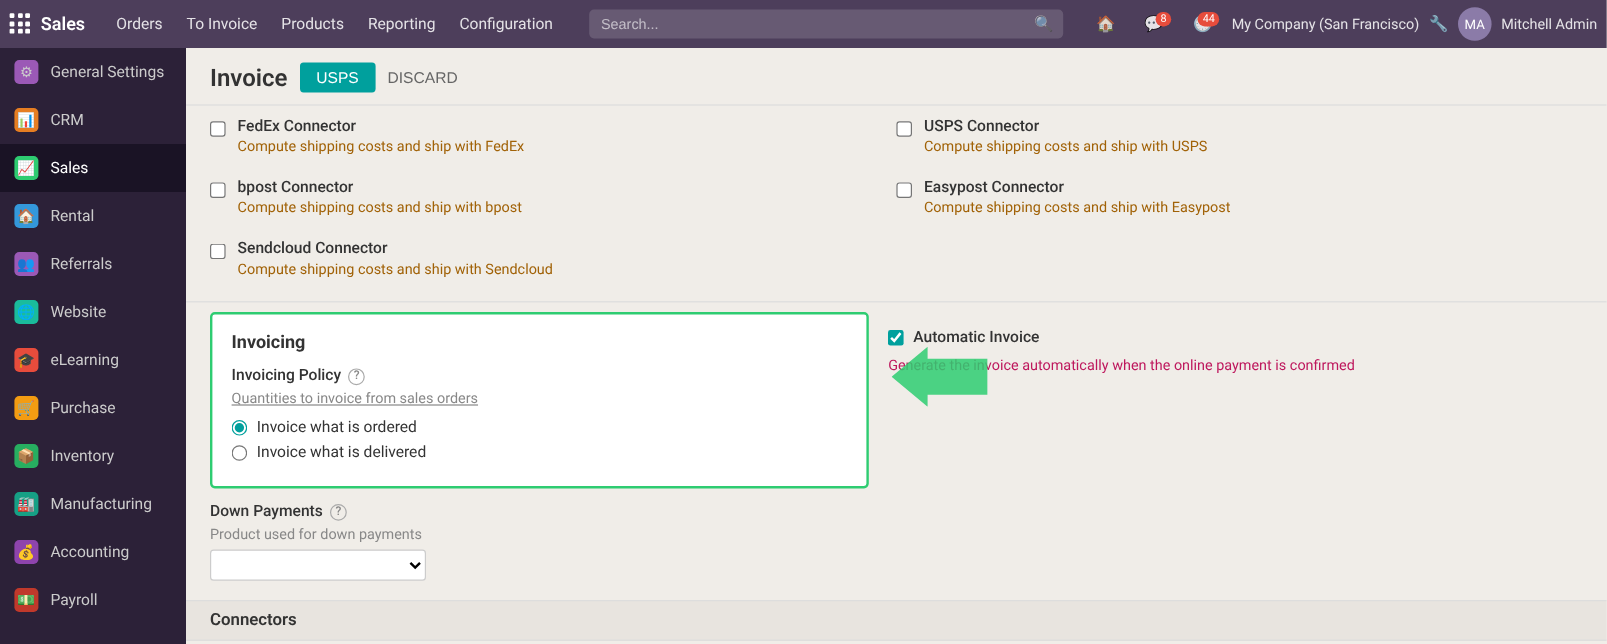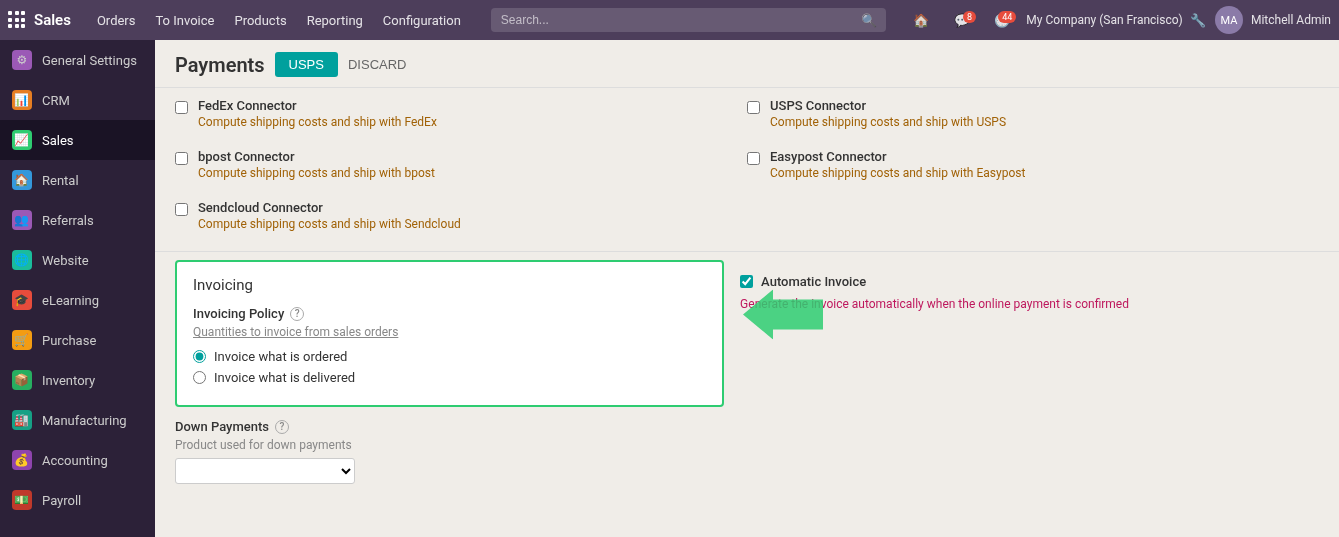--- a/index.html
+++ b/index.html
@@ -49,21 +49,21 @@
     .settings-title { font-size: 20px; font-weight: 600; color: #333; }
     .save-btn { background: #00a09d; color: #fff; border: none; padding: 5px 14px; border-radius: 3px; cursor: pointer; font-size: 13px; font-weight: 500; }
     .discard-btn { background: transparent; border: none; color: #666; cursor: pointer; font-size: 13px; }
 
     
     .connector-grid { display: grid; grid-template-columns: 1fr 1fr; gap: 0; padding: 0 20px 10px; }
     .connector-item { display: flex; align-items: flex-start; gap: 10px; padding: 10px 0; }
     .connector-item input[type=checkbox] { margin-top: 3px; cursor: pointer; }
     .connector-label { font-weight: 500; font-size: 13px; color: #333; }
     .connector-desc { font-size: 12px; color: #a16207; margin-top: 2px; }
-    .invoicing-title { font-size: 15px; font-weight: 400; color: #333; margin-bottom: 12px; }
+    .invoicing-title { font-size: 15px; font-weight: 700; color: #333; margin-bottom: 12px; }
     .policy-label { font-size: 13px; font-weight: 500; color: #333; display: flex; align-items: center; gap: 6px; }
     .policy-desc { font-size: 12px; color: #888; margin: 4px 0 10px; text-decoration: underline; }
     .radio-option { display: flex; align-items: center; gap: 8px; margin: 6px 0; cursor: pointer; font-size: 13px; }
     .radio-option input[type=radio] { cursor: pointer; accent-color: #00a09d; }
 
     
     .invoicing-row { display: flex; align-items: flex-start; padding: 0 20px; gap: 0; position: relative; margin-bottom: 12px; }
     .invoicing-box { background: #fff; border: 2.5px solid #2ecc71; border-radius: 4px; padding: 14px 16px; width: 48%; }
     .automatic-box { padding: 14px 16px; width: 52%; display: flex; flex-direction: column; }
     .automatic-header { display: flex; align-items: center; gap: 8px; margin-bottom: 8px; }
@@ -181,21 +181,21 @@
     </div>
     <div class="sidebar-item">
       <div class="sidebar-icon" style="background:#c0392b;">💵</div>
       <span>Payroll</span>
     </div>
   </div>
 
   <div class="content-area">
 
     <div class="settings-header">
-      <span class="settings-title">Payments</span>
+      <span class="settings-title">Invoice</span>
       <button class="save-btn">USPS</button>
       <button class="discard-btn">DISCARD</button>
     </div>
 
     <div class="connector-grid">
       <div class="connector-item">
         <input type="checkbox" style="">
         <div>
           <div class="connector-label">FedEx Connector</div>
           <div class="connector-desc">Compute shipping costs and ship with FedEx</div>
@@ -272,15 +272,18 @@
       <div class="field-label">
         <span>Down Payments</span>
         <span class="help-icon">?</span>
       </div>
       <div class="field-desc">Product used for down payments</div>
       <select class="field-select">
         <option value=""></option>
       </select>
     </div>
 
+    <div class="section-header">
+      <span>Connectors</span>
+    </div>
 
   </div>
 </div>
 
 </body></html>

